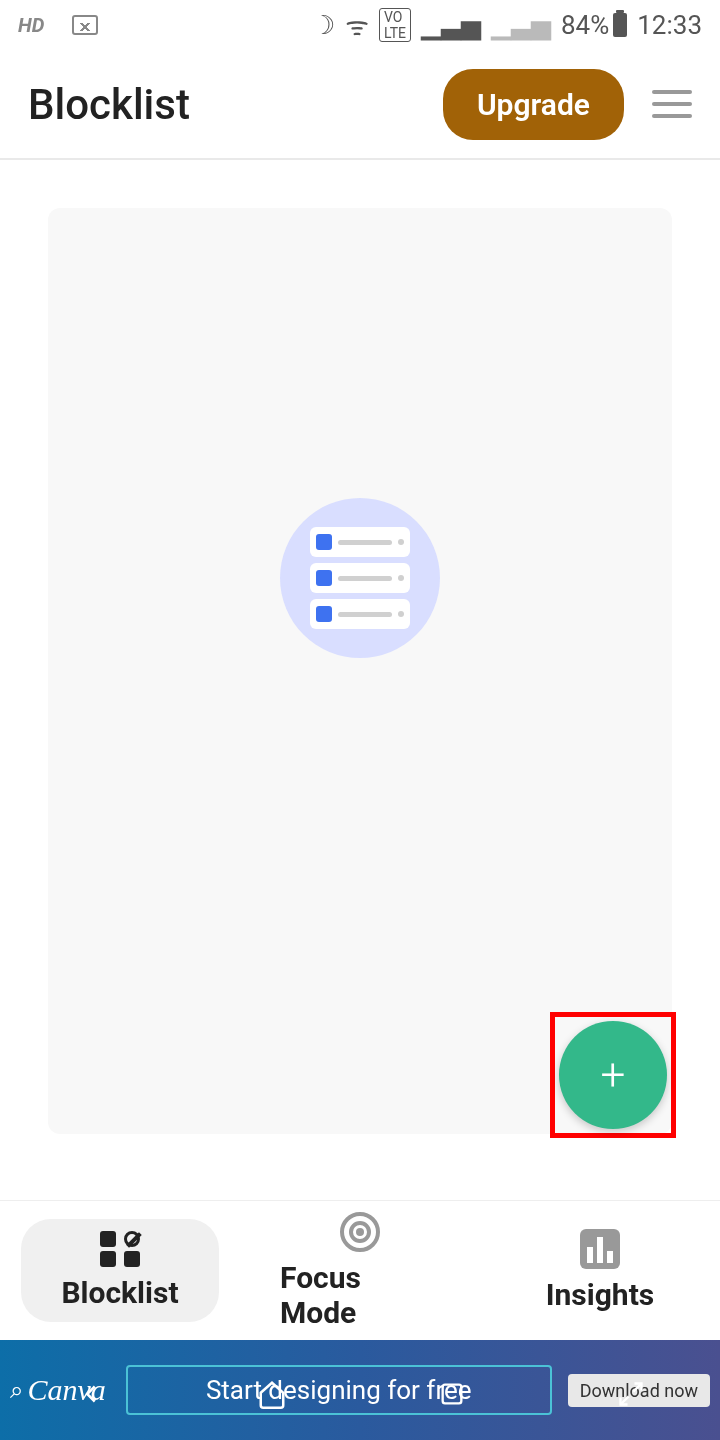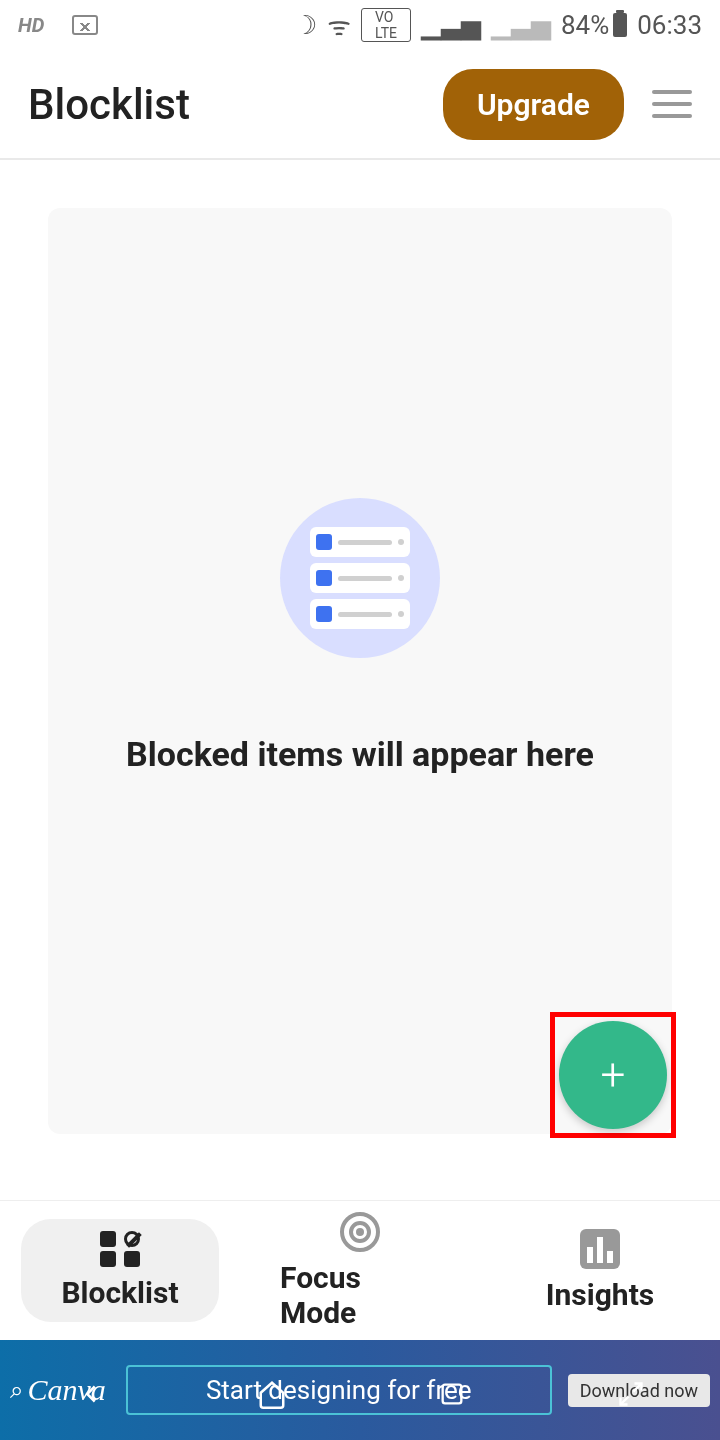--- a/index.html
+++ b/index.html
@@ -57,28 +57,28 @@
 <body>
 
 <div class="status-bar">
   <div class="status-left">
     <span class="hd">HD</span>
     <span class="pic-icon"></span>
   </div>
   <div class="status-right">
     <span>☽</span>
     <span>ᯤ</span>
-    <span style="font-size:14px;border:1px solid #555;border-radius:3px;padding:0 13px;">VO<br>LTE</span>
+    <span style="font-size:14px;border:1px solid #555;border-radius:3px;padding:0 4px;">VO<br>LTE</span>
     <span>▁▃▅</span>
     <span style="opacity:.4;">▁▃▅</span>
     <span class="batt">
         <span>84%</span>
         <span class="batt-icon"></span>
       </span>
-    <span>06:33</span>
+    <span>12:33</span>
   </div>
 </div>
 
 <div class="header">
   <div class="title">Blocklist</div>
   <button class="upgrade-btn">Upgrade</button>
   <div class="menu-icon">
       <div></div>
       <div></div>
       <div></div>
@@ -97,21 +97,20 @@
           <div class="sq"></div>
           <div class="ln1"></div>
           <div class="ln2"></div>
         </div>
       <div class="row">
           <div class="sq"></div>
           <div class="ln1"></div>
           <div class="ln2"></div>
         </div>
     </div>
-    <div class="empty-title">Blocked items will appear here</div>
     <div class="fab-wrap">
       <div class="fab">
         <span>+</span>
       </div>
     </div>
   </div>
 </div>
 
 <div class="bottom-nav">
   <div class="nav-item active">

